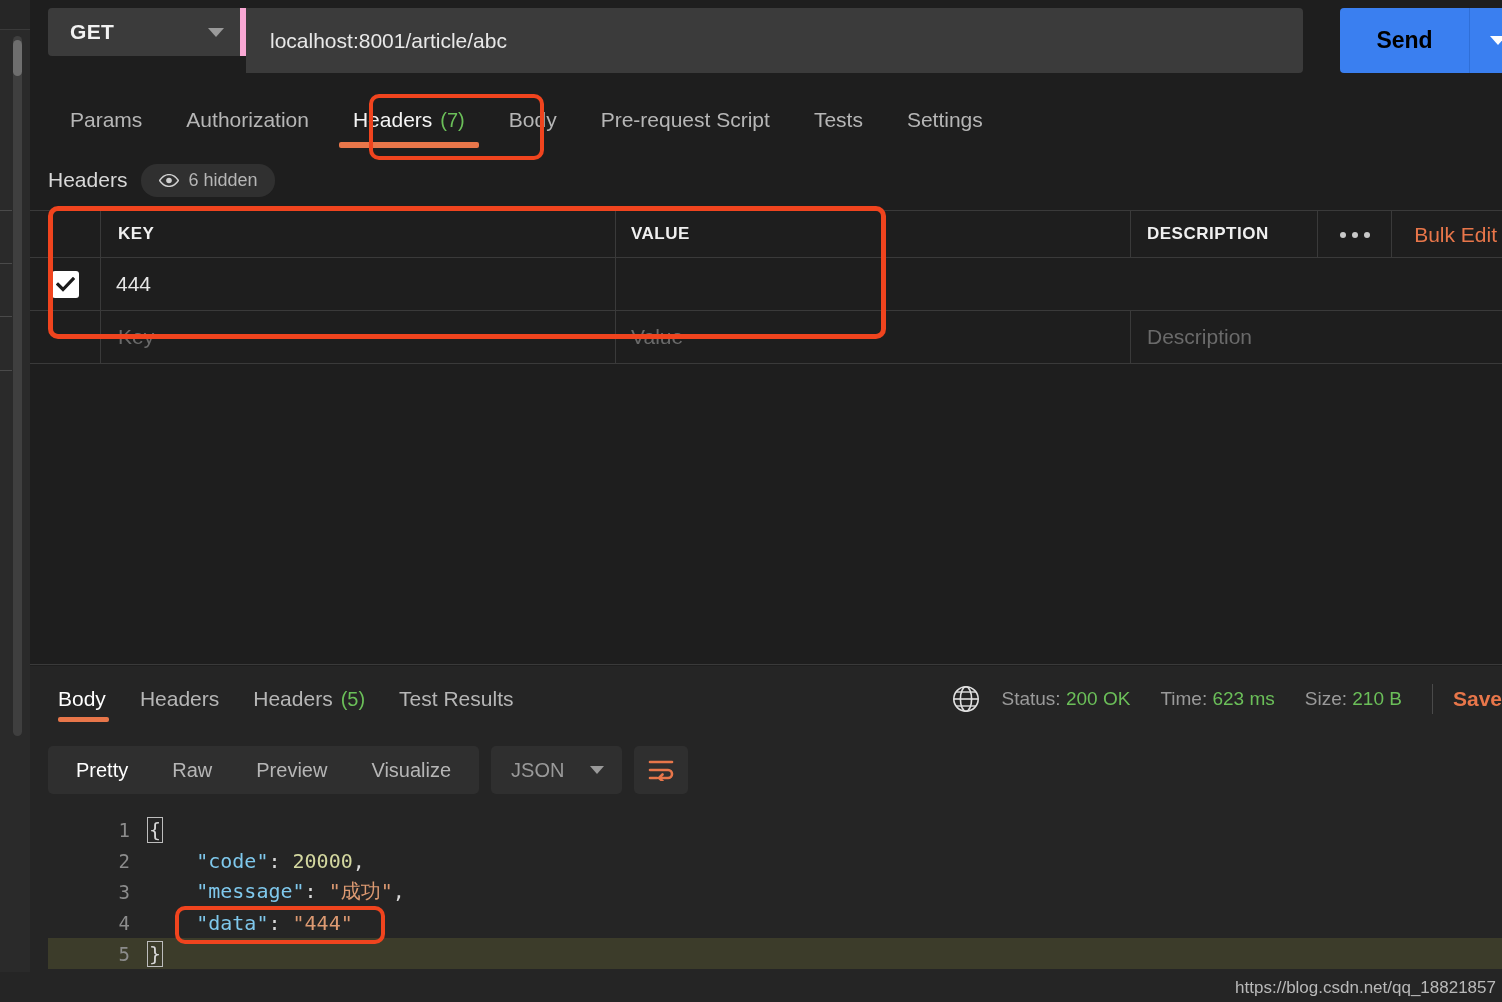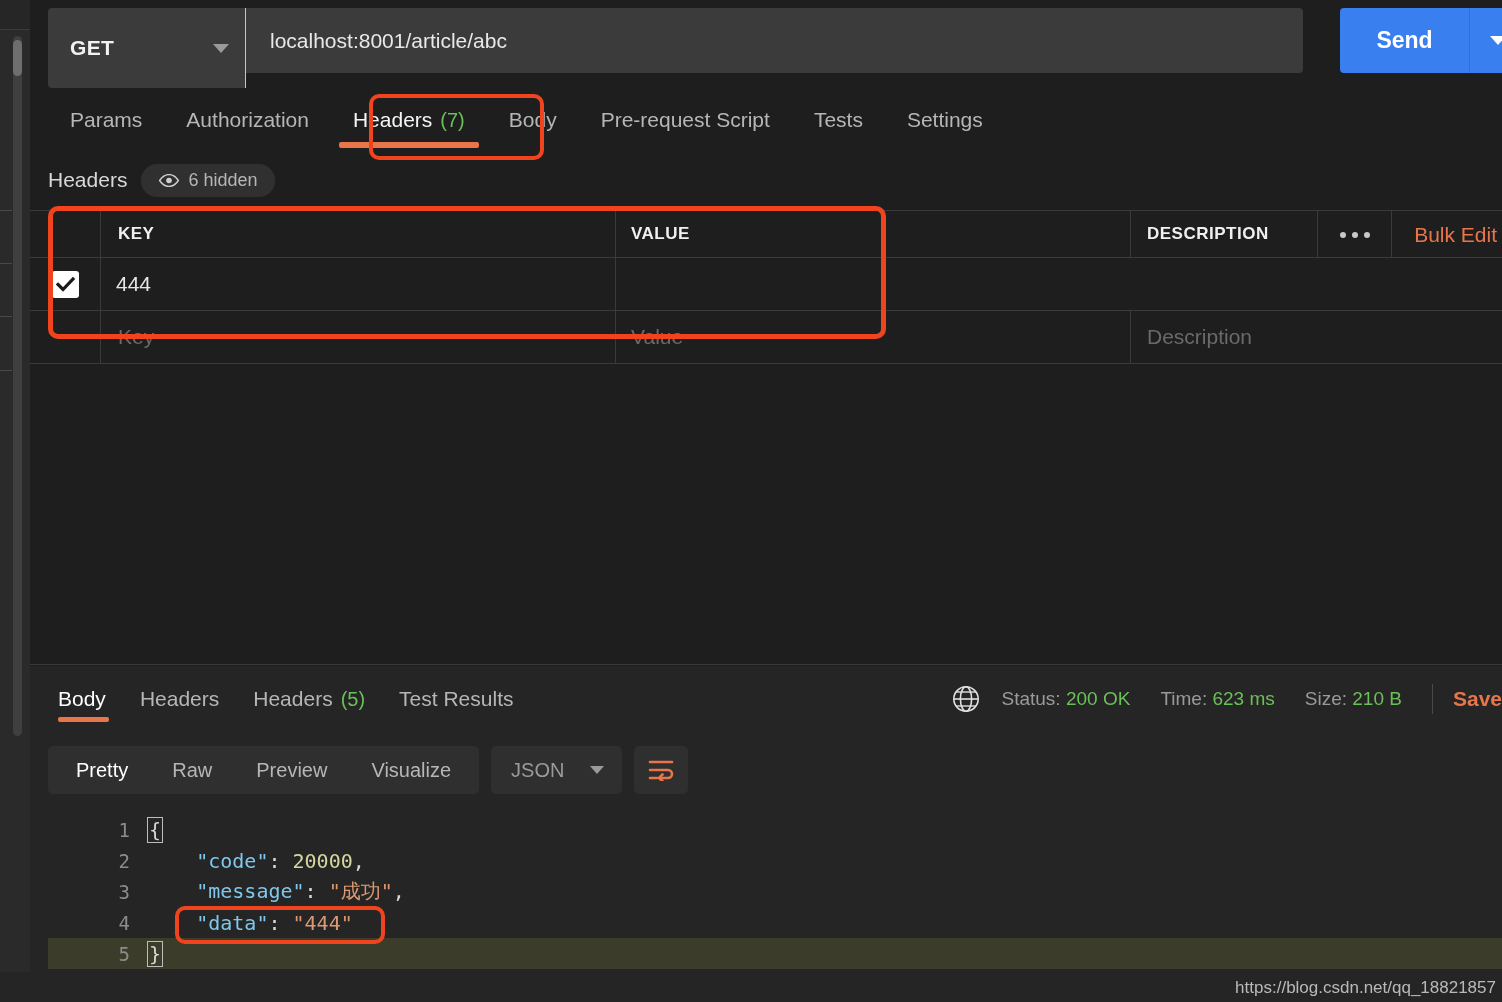--- a/index.html
+++ b/index.html
@@ -17,32 +17,32 @@
   .rail-scrollbar-track { position: absolute; left: 13px; top: 36px; width: 9px; height: 700px; background: #3f3f3f; border-radius: 5px; }
   .rail-scrollbar-thumb { position: absolute; left: 13px; top: 40px; width: 9px; height: 36px; background: #6e6e6e; border-radius: 5px; }
   .rail-tick { position: absolute; left: 0; width: 12px; height: 1px; background: #4a4a4a; }
 
   
   .main { position: absolute; left: 30px; top: 0; width: 1472px; height: 1002px; background: #1e1e1e; }
 
   
   .urlbar { position: absolute; left: 18px; top: 8px; width: 1255px; height: 65px; display: flex; }
   .method-box {
-    width: 198px; height: 80px; background: #3b3b3b; border-radius: 4px 0 0 4px;
+    width: 198px; height: 48px; background: #3b3b3b; border-radius: 4px 0 0 4px;
     display: flex; align-items: center; justify-content: space-between;
-    padding: 0 16px 0 22px; border-right: 1px solid #f9a8d4;
+    padding: 0 16px 0 22px; border-right: 6px solid #f9a8d4;
   }
   .method-label { color: #f2f2f2; font-size: 21px; font-weight: bold; letter-spacing: .3px; }
   .caret-down { width: 0; height: 0; border-left: 8px solid transparent; border-right: 8px solid transparent; border-top: 9px solid #9a9a9a; }
   .url-box { flex: 1; height: 65px; background: #3b3b3b; border-radius: 0 4px 4px 0; display: flex; align-items: center; padding-left: 24px; }
   .url-text { color: #e8e8e8; font-size: 21px; }
 
   .send-wrap { position: absolute; left: 1310px; top: 8px; width: 185px; height: 65px; display: flex; border-radius: 4px; overflow: hidden; }
   .send-btn { flex: 1; background: #3a7ff0; display: flex; align-items: center; justify-content: center; border: none; cursor: pointer; }
-  .send-btn span { color: #ffffff; font-size: 23px; font-weight: bold; }
+  .send-btn span { color: #000000; font-size: 23px; font-weight: bold; }
   .send-caret { width: 56px; background: #3a7ff0; display: flex; align-items: center; justify-content: center; border-left: 1px solid #2f6fd8; cursor: pointer; }
   .send-caret .caret-down { border-top-color: #ffffff; }
 
   
   .req-tabs { position: absolute; left: 18px; top: 96px; height: 56px; display: flex; align-items: flex-start; gap: 0; }
   .req-tab { height: 48px; padding: 0 22px; display: flex; align-items: center; gap: 8px; cursor: pointer; position: relative; }
   .req-tab .lbl { color: #b6b6b6; font-size: 21px; }
   .req-tab.active .lbl { color: #f5f5f5; }
   .req-tab .cnt { color: #6bbf59; font-size: 20px; }
   .req-tab.active .underline { position: absolute; left: 8px; right: 8px; bottom: -4px; height: 6px; background: #e8764a; border-radius: 2px; }

